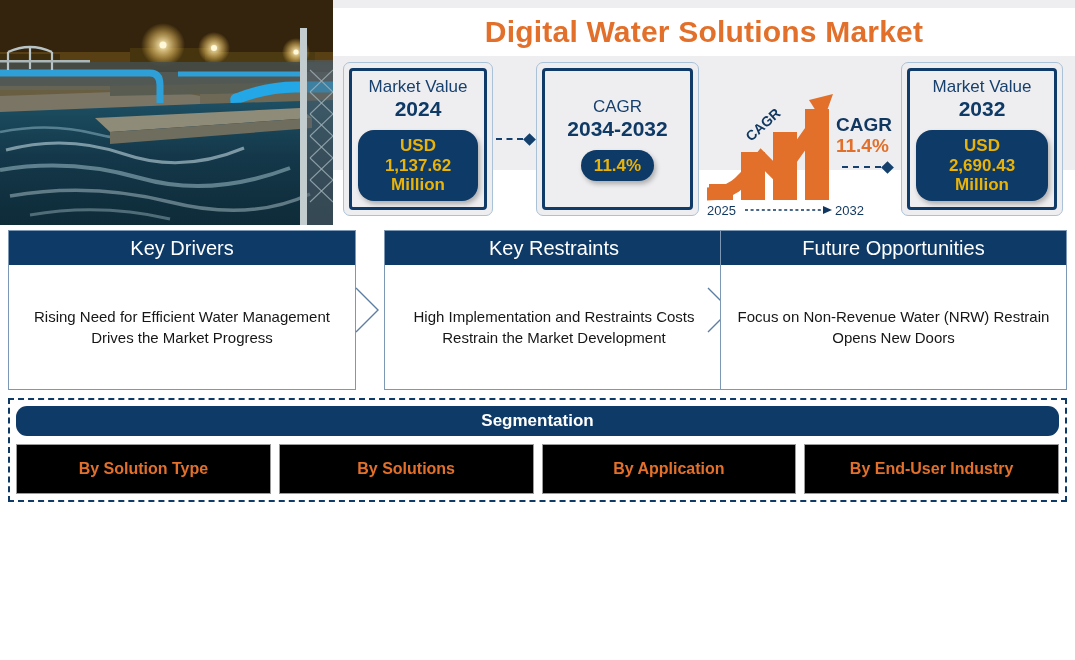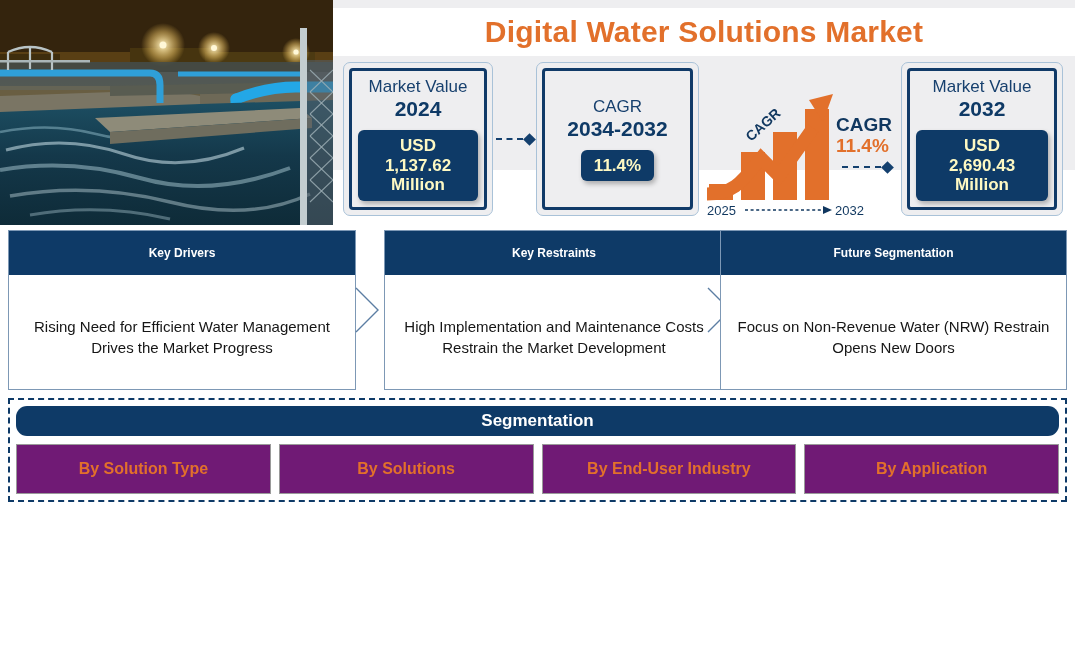--- a/index.html
+++ b/index.html
@@ -32,21 +32,21 @@
   }
   .metric-inner{
     width:100%;height:100%;box-sizing:border-box;
     border:3px solid #103a68;border-radius:4px;
     display:flex;flex-direction:column;align-items:center;justify-content:center;
     padding:25px 6px;
   }
   .mc-label{color:#17406e;font-size:17px;line-height:1.12;text-align:center;}
   .mc-year{color:#0f3a66;font-size:21px;font-weight:bold;line-height:1.15;margin-top:1px;text-align:center;}
   .mc-pill{
-    margin-top:9px;background:#0e3a67;color:#fef9c3;border-radius:6px;
+    margin-top:9px;background:#0e3a67;color:#eab308;border-radius:16px;
     padding:6px 13px;font-size:17px;font-weight:bold;text-align:center;line-height:1.15;
     box-shadow:2px 3px 5px rgba(0,0,0,.28);
   }
   #card-mv2024{left:343px;width:150px;}
   #card-cagr{left:536px;width:163px;}
   #card-mv2032{left:901px;width:162px;}
 
   
   .connector{position:absolute;display:flex;align-items:center;height:10px;}
   .conn-line{flex:1;height:0;border-top:2px dashed #14406e;}
@@ -58,23 +58,23 @@
   .mini-chart{position:absolute;left:705px;top:72px;width:190px;height:146px;}
   .mini-chart svg{display:block;}
   .cagr-text{position:absolute;left:836px;top:115px;width:64px;text-align:left;}
   .cagr-text .ct-title{color:#10375f;font-size:19px;font-weight:bold;line-height:1.05;}
   .cagr-text .ct-val{color:#e2702b;font-size:19px;font-weight:bold;line-height:1.15;}
 
   
   .panels{position:absolute;left:0;top:230px;width:1075px;height:160px;}
   .panel{position:absolute;top:0;height:160px;background:#ffffff;border:1px solid #7d98b5;box-sizing:border-box;}
   .panel-head{
-    background:#0e3a67;color:#ffffff;height:44px;
-    display:flex;align-items:center;justify-content:center;
-    font-size:12px;font-weight:bold;
+    background:#0e3a67;color:#ffffff;height:34px;
+    display:flex;align-items:center;justify-content:center;
+    font-size:20px;font-weight:normal;
   }
   .panel-body{
     height:125px;display:flex;align-items:center;justify-content:center;
     padding:6px 14px;box-sizing:border-box;
     color:#161616;font-size:15px;line-height:1.35;text-align:center;
   }
   #panel-drivers{left:8px;width:348px;}
   #panel-restraints{left:368px;width:340px;margin-left:16px;}
   #panel-opportunities{left:720px;width:347px;}
   .chevron{position:absolute;top:56px;width:26px;height:48px;}
@@ -86,21 +86,21 @@
     position:absolute;left:8px;top:398px;width:1059px;height:104px;
     border:2px dashed #0e3a67;box-sizing:border-box;padding:6px;
   }
   .seg-head{
     background:#0e3a67;color:#ffffff;height:30px;
     display:flex;align-items:center;justify-content:center;
     font-size:17px;font-weight:bold;border-radius:11px;
   }
   .seg-row{display:flex;gap:8px;margin-top:8px;}
   .seg-cell{
-    flex:1;height:50px;background:#701a75;border:1px solid #9a9a9a;
+    flex:1;height:50px;background:#000000;border:1px solid #9a9a9a;
     display:flex;align-items:center;justify-content:center;
     color:#e2702b;font-size:16px;font-weight:bold;text-align:center;
     box-sizing:border-box;
   }
 
   
   .bottom{position:absolute;left:0;top:514px;width:1075px;height:146px;background:#ffffff;}
 </style>
 </head>
 <body>
@@ -254,40 +254,40 @@
       <div class="panel-head">Key Drivers</div>
       <div class="panel-body">Rising Need for Efficient Water Management Drives the Market Progress</div>
     </div>
 
     <svg class="chevron" id="chev-1" viewBox="0 0 26 48" xmlns="http://www.w3.org/2000/svg">
       <polyline points="2,2 24,24 2,46" fill="#ffffff" stroke="#5c7ea3" stroke-width="1.4"></polyline>
     </svg>
 
     <div class="panel" id="panel-restraints">
       <div class="panel-head">Key Restraints</div>
-      <div class="panel-body">High Implementation and Maintenance Costs Restrain the Market Development</div>
+      <div class="panel-body">High Implementation and Restraints Costs Restrain the Market Development</div>
     </div>
 
     <svg class="chevron" id="chev-2" viewBox="0 0 26 48" xmlns="http://www.w3.org/2000/svg">
       <polyline points="2,2 24,24 2,46" fill="#ffffff" stroke="#5c7ea3" stroke-width="1.4"></polyline>
     </svg>
 
     <div class="panel" id="panel-opportunities">
-      <div class="panel-head">Future Segmentation</div>
+      <div class="panel-head">Future Opportunities</div>
       <div class="panel-body">Focus on Non-Revenue Water (NRW) Restrain Opens New Doors</div>
     </div>
   </div>
 
   <div class="seg-wrap">
     <div class="seg-head">Segmentation</div>
     <div class="seg-row">
       <div class="seg-cell">By Solution Type</div>
       <div class="seg-cell">By Solutions</div>
+      <div class="seg-cell">By Application</div>
       <div class="seg-cell">By End-User Industry</div>
-      <div class="seg-cell">By Application</div>
     </div>
   </div>
 
   <div class="bottom">
 
     
 
     
 
     

